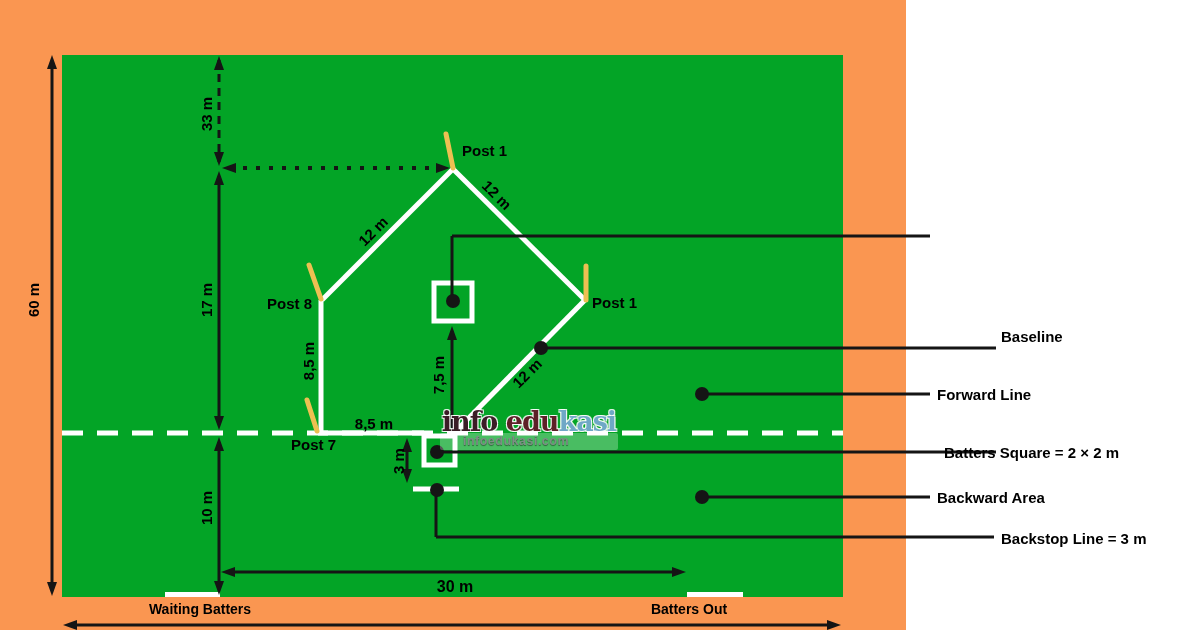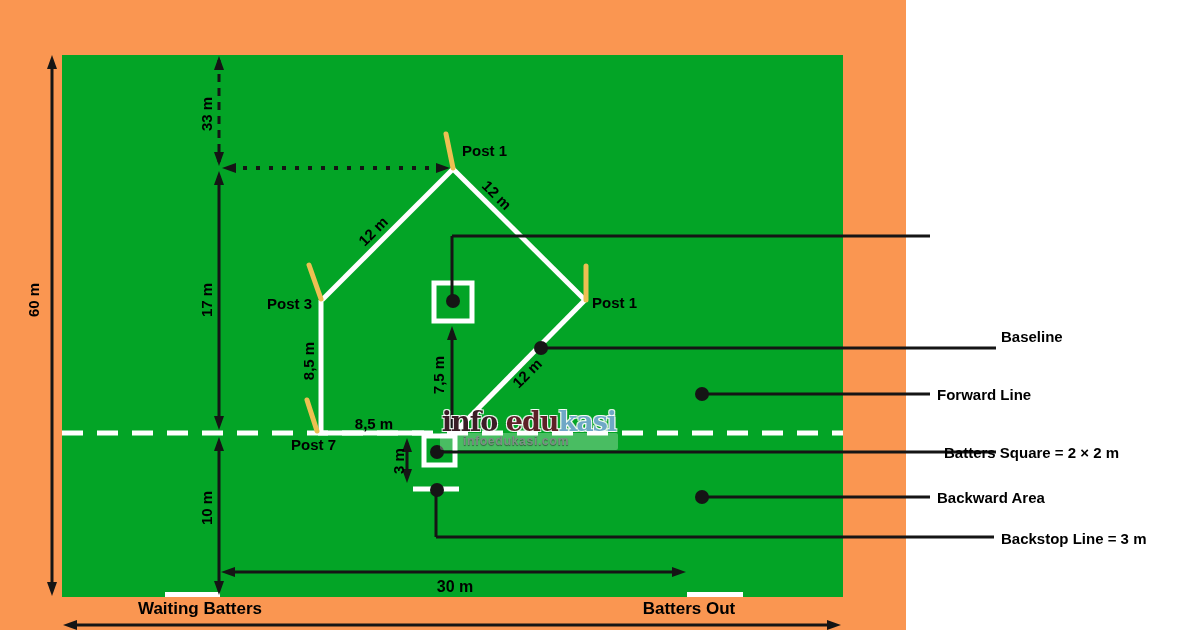--- a/index.html
+++ b/index.html
@@ -7,21 +7,21 @@
          font-family:"Liberation Sans",sans-serif;}
   .stage svg{position:absolute;left:0;top:0;}
   .lbl{position:absolute;color:#000;font-weight:bold;white-space:nowrap;}
   .dim{font-size:15px;}
   .post{font-size:16px;}
   .callout{font-size:15px;transform:translateY(-50%);}
   .ctr{transform:translate(-50%,-50%);}
   .rot90{transform:translate(-50%,-50%) rotate(-90deg);}
   .rotm45{transform:translate(-50%,-50%) rotate(-45deg);}
   .rotp45{transform:translate(-50%,-50%) rotate(45deg);}
-  .bottomlbl{font-size:17px;transform:translate(-50%,-50%);}
+  .bottomlbl{font-size:14px;transform:translate(-50%,-50%);}
   .d30{font-size:16px;transform:translate(-50%,-50%);}
   .wm-band{position:absolute;left:440px;top:433px;width:178px;height:17px;
            background:rgba(255,255,255,0.28);border-radius:2px;}
   .wm-main{position:absolute;left:529px;top:421px;transform:translate(-50%,-50%);
            font-family:"DejaVu Serif",serif;font-weight:bold;font-size:27px;letter-spacing:-1px;
            white-space:nowrap;
            text-shadow:-1px -1px 0 rgba(255,255,255,.85),1px -1px 0 rgba(255,255,255,.85),
                        -1px 1px 0 rgba(255,255,255,.85),1px 1px 0 rgba(255,255,255,.85);}
   .wm-p1{color:#3b1d26;} .wm-p2{color:#5d2027;} .wm-p3{color:#6fa8c6;}
   .wm-url{position:absolute;left:516px;top:441px;transform:translate(-50%,-50%);
@@ -123,21 +123,21 @@
   <div class="lbl dim rotp45" style="left:497px;top:195px;">12 m</div>
   <div class="lbl dim rotm45" style="left:527px;top:373px;">12 m</div>
   <div class="lbl dim rot90" style="left:308px;top:361px;">8,5 m</div>
   <div class="lbl dim ctr" style="left:374px;top:423px;">8,5 m</div>
   <div class="lbl dim rot90" style="left:438px;top:375px;">7,5 m</div>
   <div class="lbl dim rot90" style="left:398px;top:461px;">3 m</div>
   <div class="lbl d30" style="left:455px;top:587px;">30 m</div>
 
   <div class="lbl post callout" style="left:592px;top:302px;">Post 1</div>
   <div class="lbl post callout" style="left:462px;top:150px;">Post 1</div>
-  <div class="lbl post callout" style="left:267px;top:303px;">Post 3</div>
+  <div class="lbl post callout" style="left:267px;top:303px;">Post 8</div>
   <div class="lbl post callout" style="left:291px;top:444px;">Post 7</div>
 
   <div class="lbl callout" style="left:1001px;top:336px;">Baseline</div>
   <div class="lbl callout" style="left:937px;top:394px;">Forward Line</div>
   <div class="lbl callout" style="left:944px;top:452px;">Batters Square = 2 × 2 m</div>
   <div class="lbl callout" style="left:937px;top:497px;">Backward Area</div>
   <div class="lbl callout" style="left:1001px;top:538px;">Backstop Line = 3 m</div>
 
   <div class="lbl bottomlbl" style="left:200px;top:609px;">Waiting Batters</div>
   <div class="lbl bottomlbl" style="left:689px;top:609px;">Batters Out</div>

